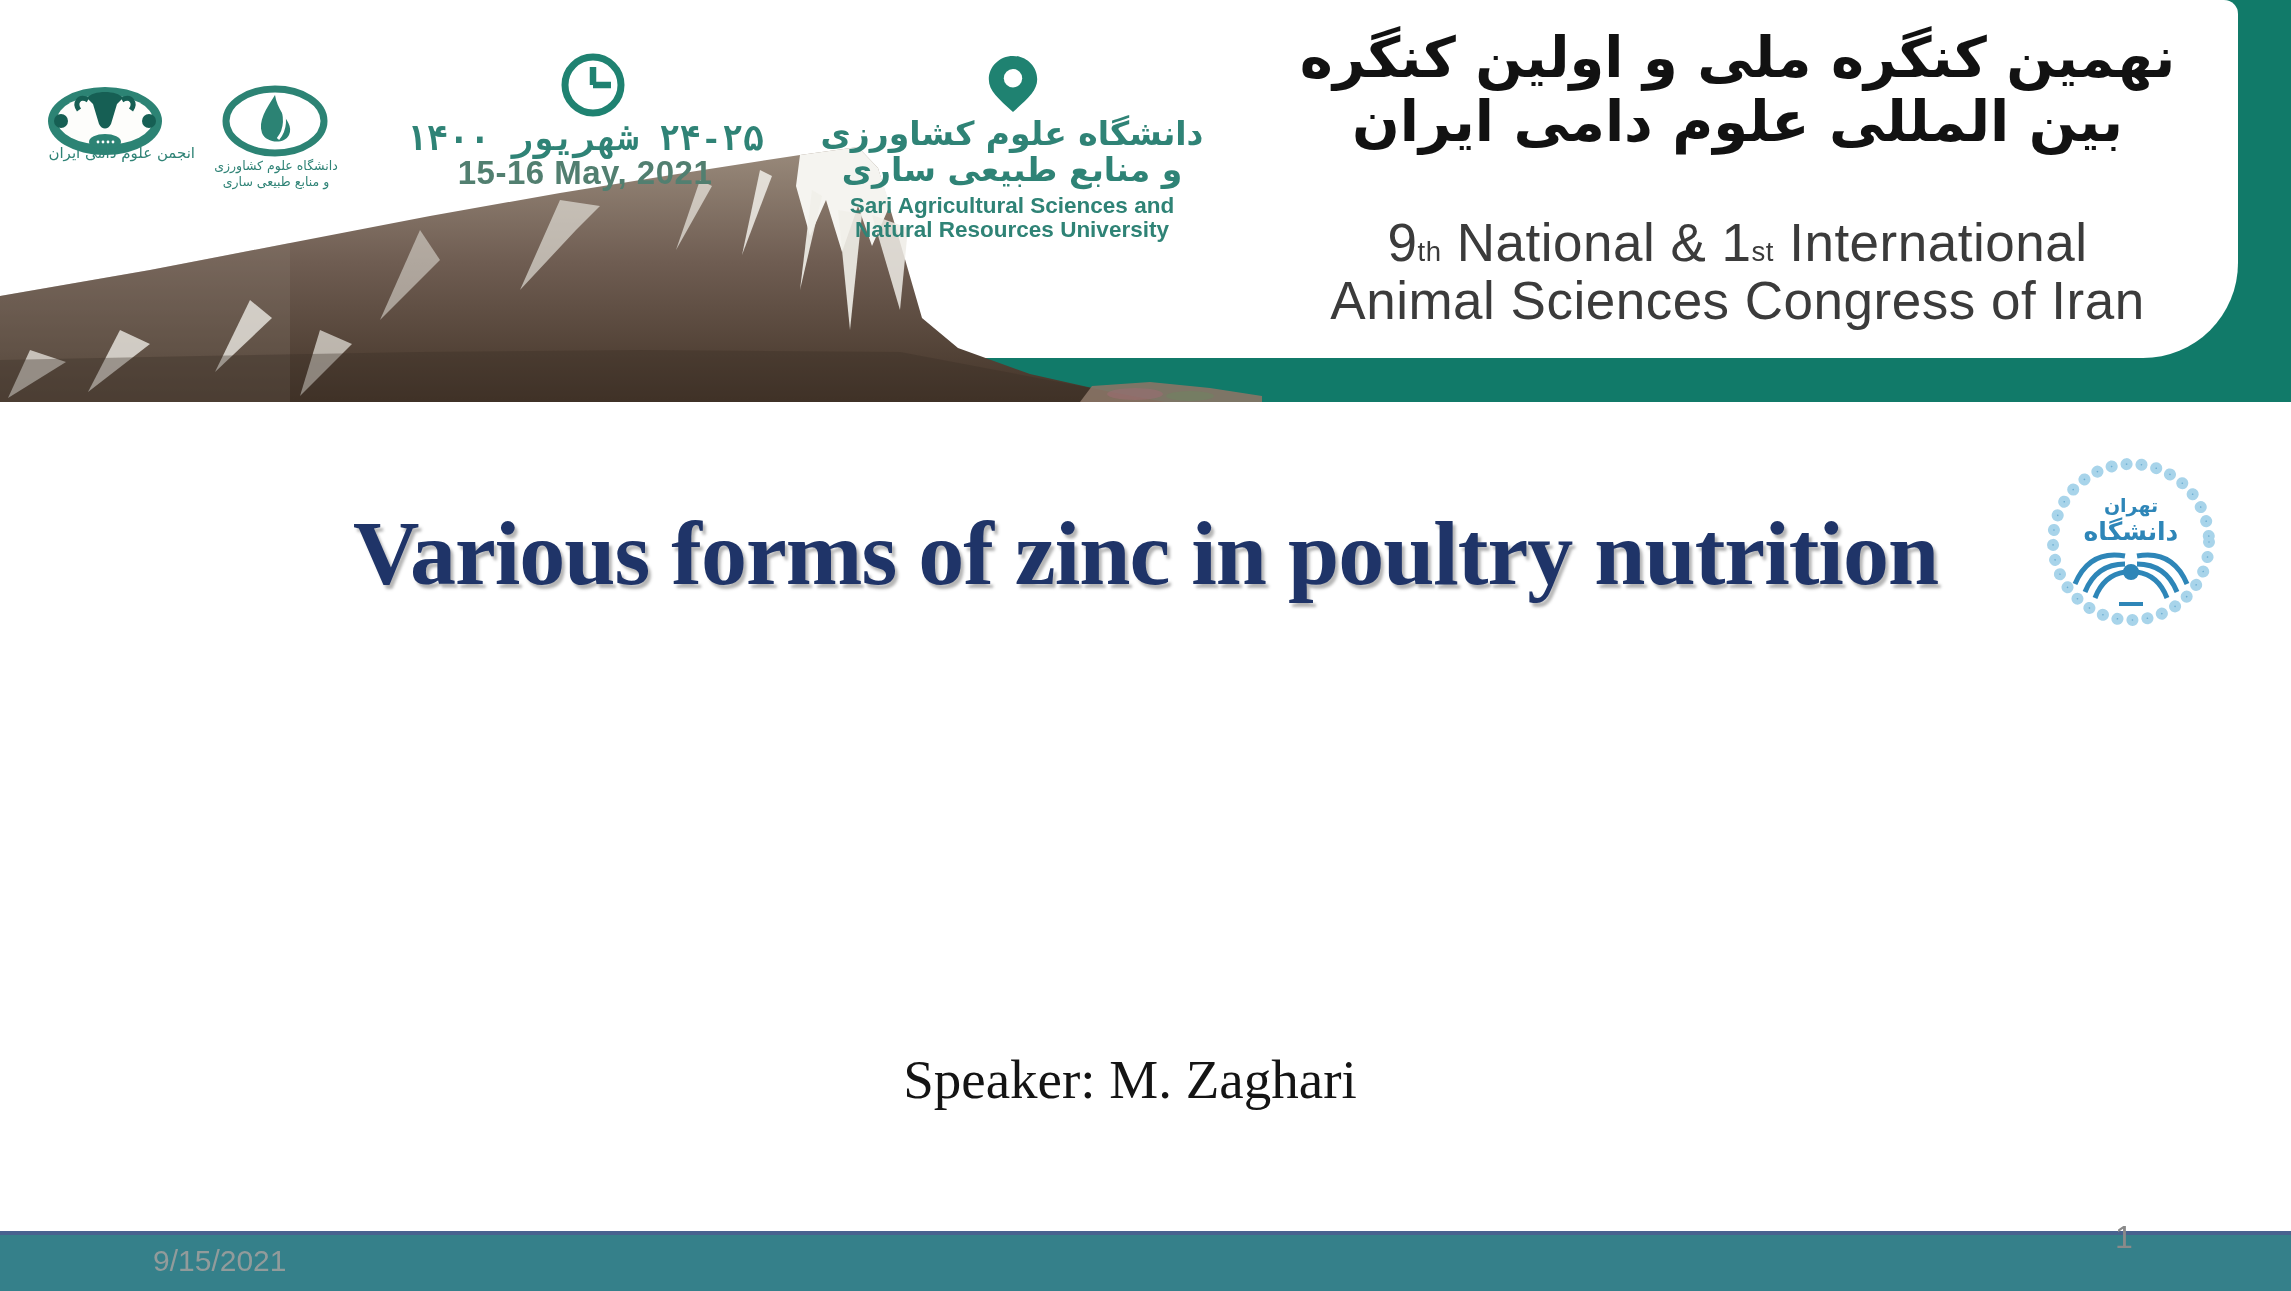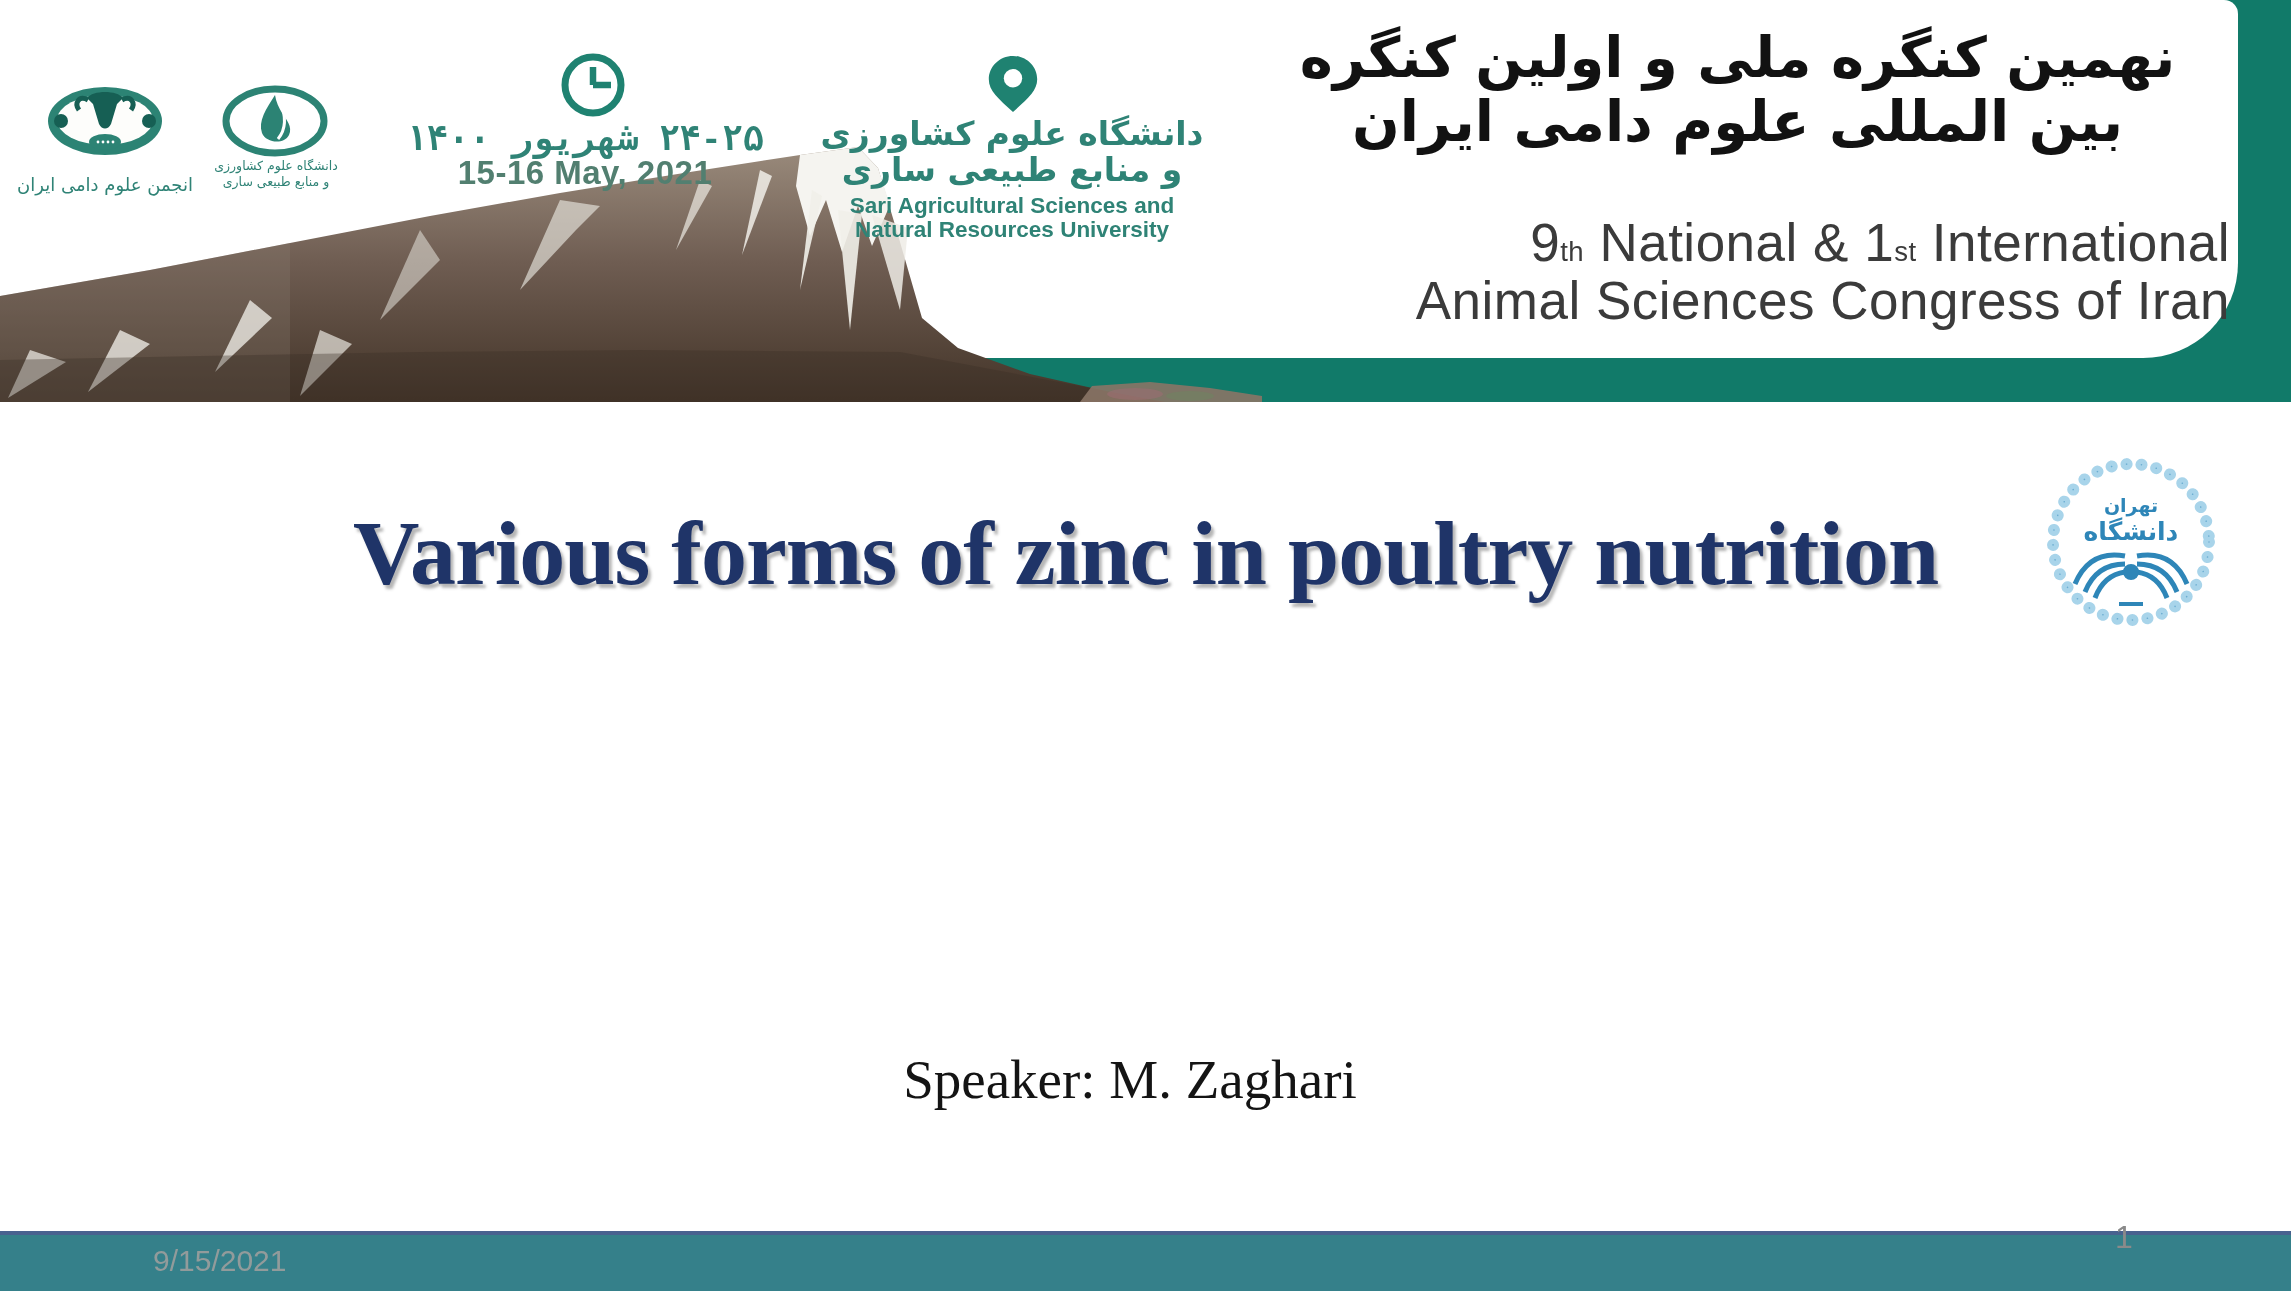--- a/index.html
+++ b/index.html
@@ -11,22 +11,22 @@
   .banner{position:absolute;left:0;top:0;width:2291px;height:402px;}
   .teal-panel{position:absolute;left:960px;top:0;width:1331px;height:402px;
     background:var(--teal_panel);z-index:1;}
   .white-card{position:absolute;left:960px;top:0;width:1278px;height:358px;
     background:#ffffff;border-top-right-radius:14px;border-bottom-right-radius:95px;z-index:2;}
   .mountain{position:absolute;left:0;top:0;width:1270px;height:402px;z-index:3;}
   .banner-layer{position:absolute;left:0;top:0;width:2291px;height:402px;z-index:4;}
 
   .logo-box{position:absolute;}
   .cow-logo{left:45px;top:84px;width:120px;height:74px;}
-  .society-label{position:absolute;left:15px;top:174px;width:180px;text-align:center;
-    direction:rtl;font-family:"DejaVu Sans",sans-serif;font-size:18px;color:var(--teal_text);}
+  .society-label{position:absolute;left:15px;top:144px;width:180px;text-align:right;
+    direction:rtl;font-family:"DejaVu Sans",sans-serif;font-size:15px;color:var(--teal_text);}
   .sanru-logo{left:222px;top:85px;width:106px;height:72px;}
   .sanru-small{position:absolute;left:185px;top:158px;width:182px;text-align:center;
     direction:rtl;font-family:"DejaVu Sans",sans-serif;font-size:12.5px;line-height:1.25;
     color:var(--teal_text);}
 
   .clock-icon{left:560px;top:52px;width:66px;height:66px;}
   .date-fa{position:absolute;left:395px;top:118px;width:380px;text-align:center;direction:rtl;
     font-family:Liberation Mono, monospace;font-weight:bold;font-size:35px;color:var(--teal_text);}
   .date-en{position:absolute;left:375px;top:154px;width:420px;text-align:center;
     font-weight:600;font-size:33px;color:var(--teal_text_gray);letter-spacing:.5px;}
@@ -34,21 +34,21 @@
   .pin-icon{left:986px;top:54px;width:54px;height:60px;}
   .univ-fa{position:absolute;left:810px;top:116px;width:404px;text-align:center;direction:rtl;
     font-family:"DejaVu Sans",sans-serif;font-weight:bold;font-size:33px;line-height:1.1;
     color:var(--teal_text);}
   .univ-en{position:absolute;left:810px;top:194px;width:404px;text-align:center;
     font-weight:bold;font-size:22.5px;line-height:1.08;color:var(--teal_text);}
 
   .congress-fa{position:absolute;left:1245px;top:26px;width:985px;text-align:center;direction:rtl;
     font-family:"DejaVu Sans",sans-serif;font-weight:bold;font-size:56px;line-height:1.14;
     color:var(--congress_black);}
-  .congress-en{position:absolute;left:1245px;top:214px;width:985px;text-align:right;
+  .congress-en{position:absolute;left:1245px;top:214px;width:985px;text-align:center;
     font-size:53px;line-height:1.1;color:var(--congress_en_gray);letter-spacing:.5px;}
   .congress-en .ord{font-size:0.52em;}
 
   
   .title-en{position:absolute;left:0;top:500px;width:2291px;text-align:center;
     font-family:"Liberation Serif",serif;font-weight:bold;font-size:92px;
     color:var(--navy_title);letter-spacing:-1px;
     text-shadow:3px 4px 3px rgba(70,70,70,.40);z-index:5;}
   .tehran-logo{position:absolute;left:2045px;top:456px;width:172px;height:172px;z-index:4;}
   .title-fa{position:absolute;left:0;top:744px;width:2291px;text-align:center;direction:rtl;

